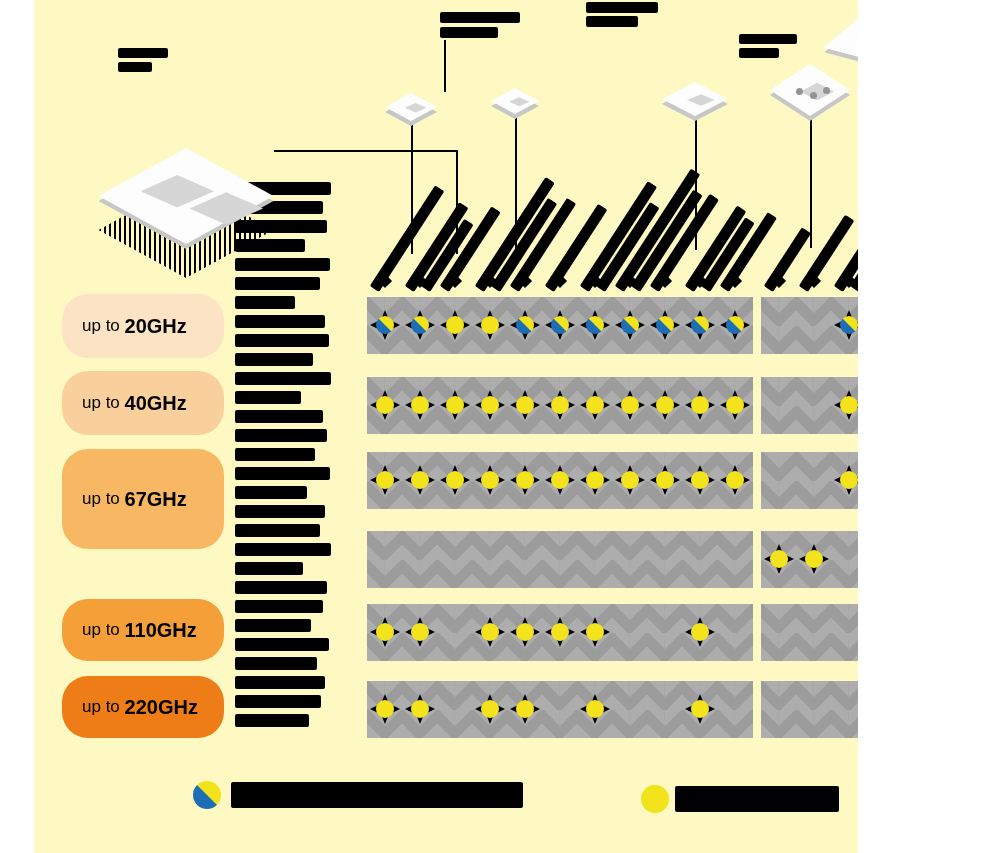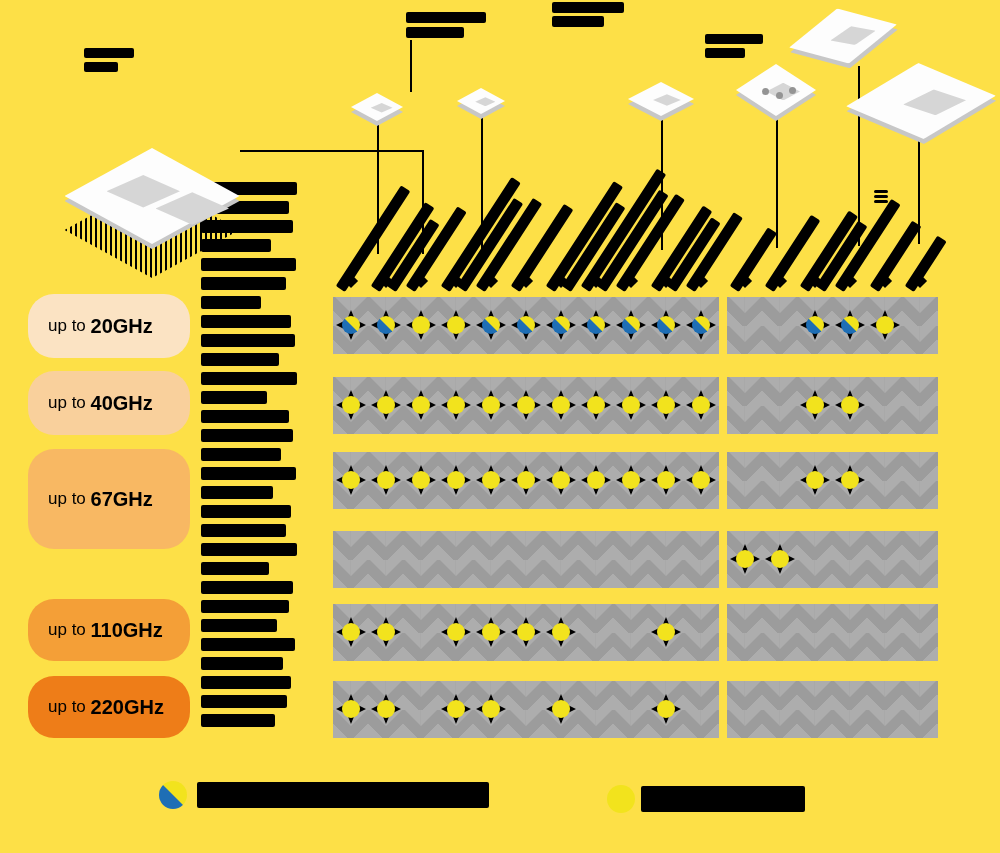--- a/index.html
+++ b/index.html
@@ -1,17 +1,17 @@
 <!DOCTYPE html>
 <html><head>
 <meta charset="utf-8">
 <style>
   html,body{margin:0;padding:0;background:#fff;}
-  .canvas{position:relative;width:1000px;height:853px;background:#fde047;overflow:hidden;
-          font-family:"Liberation Sans",sans-serif;}
+  .canvas{position:relative;width:824px;height:853px;background:#fef9c3;overflow:hidden;
+          font-family:"Liberation Sans",sans-serif;margin-left:34px;}
   .abs{position:absolute;}
   
   .band{background-color:#9c9c9c;
         background-image:
           linear-gradient(135deg,#adadad 25%,transparent 25%),
           linear-gradient(225deg,#adadad 25%,transparent 25%),
           linear-gradient(45deg,#adadad 25%,transparent 25%),
           linear-gradient(315deg,#adadad 25%,transparent 25%);
         background-position:17.5px 0,17.5px 0,0 0,0 0;
         background-size:35px 29px;}

